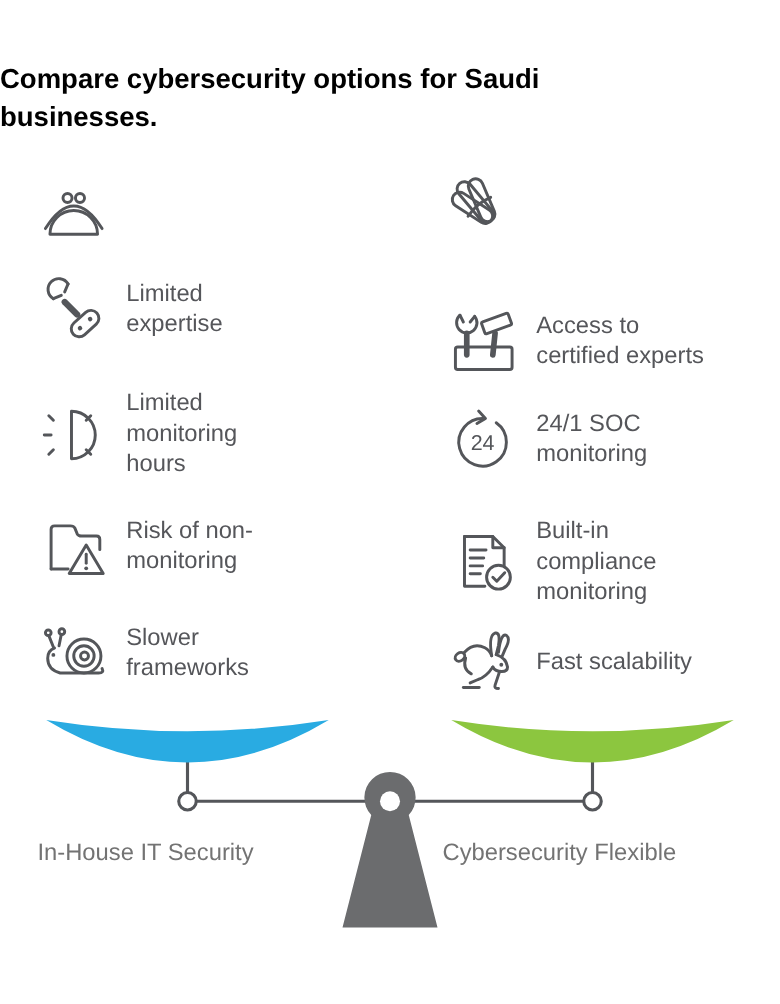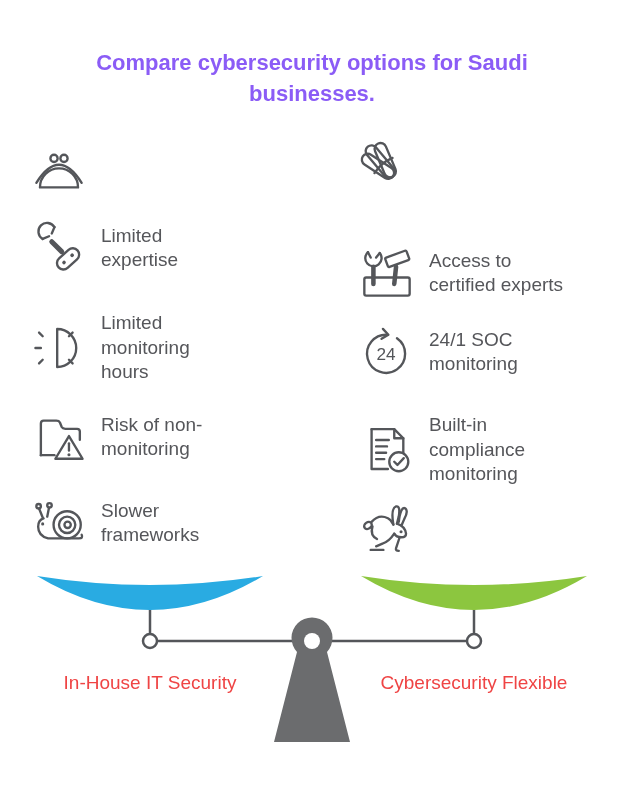--- a/index.html
+++ b/index.html
@@ -1,37 +1,37 @@
 <!DOCTYPE html>
 <html><head>
 <meta charset="utf-8">
 <style>
   html,body{margin:0;padding:0}
   body{
     width:624px;height:803px;background:#ffffff;position:relative;
     font-family:"Liberation Sans",sans-serif;color:#55565A;overflow:hidden;
   }
   .title{
-    position:absolute;top:47px;left:0;width:624px;text-align:center;
-    font-size:22px;font-weight:bold;color:#8b5cf6;line-height:31px;white-space:pre-line;
+    position:absolute;top:47px;left:0;width:624px;
+    font-size:22px;font-weight:bold;color:#000000;line-height:31px;white-space:pre-line;
   }
   .item{position:absolute;display:flex;align-items:center;gap:13px;width:270px}
   .item .ic{width:58px;height:58px;flex:0 0 58px}
   .item .label{font-size:19px;line-height:24.5px;white-space:pre-line;color:#55565A}
   .l1{left:30px;top:143px}.l2{left:30px;top:219px}.l3{left:30px;top:311px}
   .l4{left:30px;top:408px}.l5{left:30px;top:494px}
   .r1{left:358px;top:137px}.r2{left:358px;top:244px}.r3{left:358px;top:323px}
   .r4{left:358px;top:413px}.r5{left:358px;top:501px}
   svg.icon{stroke:#54565A;fill:none;stroke-width:2.6;stroke-linecap:round;stroke-linejoin:round}
   svg.icon .fillDot{fill:#54565A;stroke:none}
   svg.icon .whiteFill{fill:#ffffff}
   .scale-svg{position:absolute;top:565px;left:0}
   .pan-label{
-    position:absolute;top:672px;width:240px;text-align:center;
-    font-size:19px;color:#ef4444;white-space:nowrap;
+    position:absolute;top:672px;width:240px;text-align:left;
+    font-size:19px;color:#737373;white-space:nowrap;
   }
   .pan-label.left{left:30px}
   .pan-label.right{left:354px}
 </style>
 </head>
 <body>
 
 <div class="title">Compare cybersecurity options for Saudi
 businesses.</div>
 
@@ -153,20 +153,21 @@
     <path d="M15,23 Q23,14 33,19 Q37,21 39,26"></path>
     <path d="M39,26 Q36,8 42,6 Q47,5 45,17 L43,25"></path>
     <path d="M45,23 Q47,6 52,8 Q56,11 51,20 L48,27"></path>
     <path d="M43,25 Q52,28 53,36 Q53,40 48,40 Q42,40 40,36"></path>
     <circle class="fillDot" cx="47.5" cy="34" r="1.7"></circle>
     <path d="M46,40 L42,52 Q41,55 45,55"></path>
     <path d="M40,36 Q34,45 27,47 L20,50"></path>
     <path d="M16,28 Q13,38 21,42"></path>
     <path d="M14,54 L28,54"></path>
   </svg>
+  <div class="label">Fast scalability</div>
 </div>
 
 <svg class="scale-svg" width="624" height="238" viewBox="0 0 624 238">
   <line x1="150" y1="44" x2="150" y2="69" stroke="#54565A" stroke-width="2.5"></line>
   <line x1="474" y1="44" x2="474" y2="69" stroke="#54565A" stroke-width="2.5"></line>
   <line x1="150" y1="76" x2="474" y2="76" stroke="#54565A" stroke-width="2.5"></line>
   <path d="M37,11 Q150,29 263,11 Q150,79 37,11 Z" stroke="none" fill="#29ABE2"></path>
   <path d="M361,11 Q474,29 587,11 Q474,79 361,11 Z" stroke="none" fill="#8CC63F"></path>
   <path d="M274,177 L297,87 A20.5,20.5 0 1 1 327,87 L350,177 Z" stroke="none" fill="#6B6C6E"></path>
   <circle cx="312" cy="76" r="8" fill="#ffffff" stroke="none"></circle>

